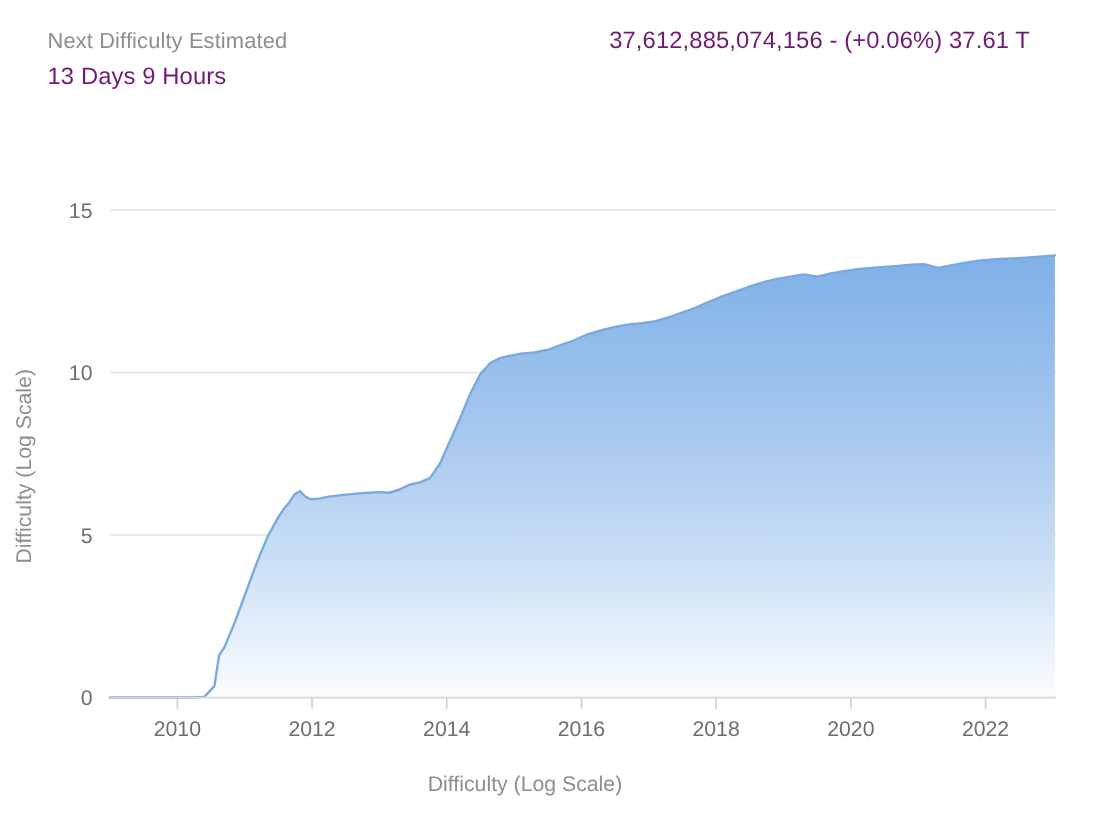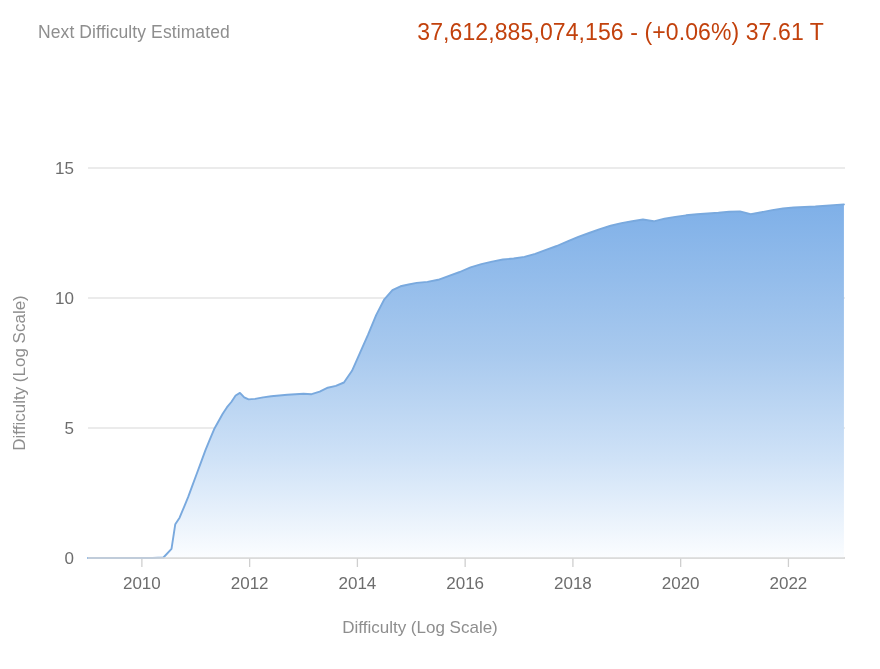--- a/index.html
+++ b/index.html
@@ -29,22 +29,22 @@
   }
   .stat-row.first { padding-top: 14px; height: 37px; align-items: center; }
   .stat-label {
     color: #8e8e8e;
     font-size: 17.5px;
     font-weight: 400;
     letter-spacing: .1px;
     white-space: nowrap;
   }
   .stat-value {
-    color: #c2410c;
-    font-size: 23px;
+    color: #701a75;
+    font-size: 19px;
     font-weight: 400;
     letter-spacing: .1px;
     white-space: nowrap;
   }
 
   
   .chart-wrap {
     position: absolute;
     left: 0;
     top: 118px;
@@ -71,20 +71,21 @@
 <body>
 
 <div class="stats">
 
   <div class="stat-row first">
     <span class="stat-label">Next Difficulty Estimated</span>
     <span class="stat-value">37,612,885,074,156 - (+0.06%) 37.61 T</span>
   </div>
 
   <div class="stat-row">
+    <span class="stat-value">13 Days 9 Hours</span>
   </div>
 
 </div>
 
 <div class="chart-wrap">
   <svg class="chart-svg" viewBox="0 0 880 551">
     <defs>
       <linearGradient id="areaGrad" x1="0" y1="0" x2="0" y2="1">
         <stop offset="0%" stop-color="#7fb0e8" stop-opacity="1"></stop>
         <stop offset="42%" stop-color="#a8c9ee" stop-opacity="1"></stop>

